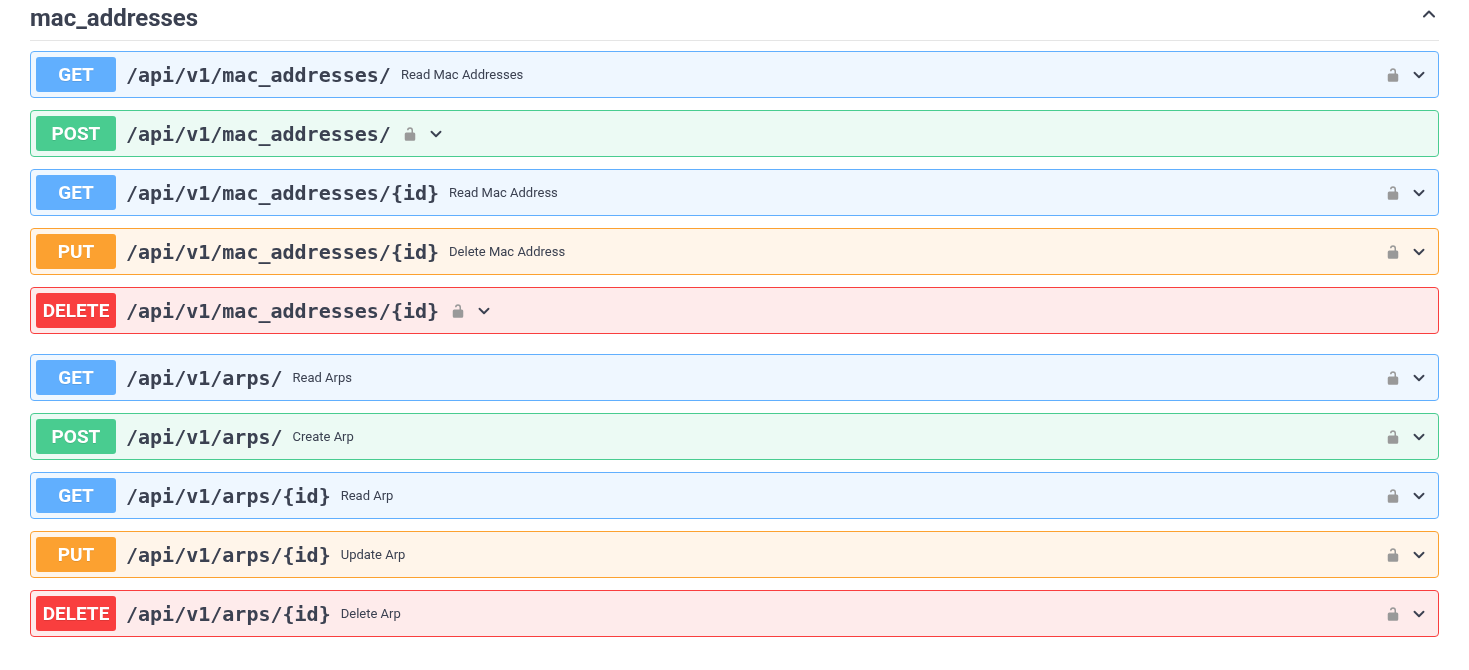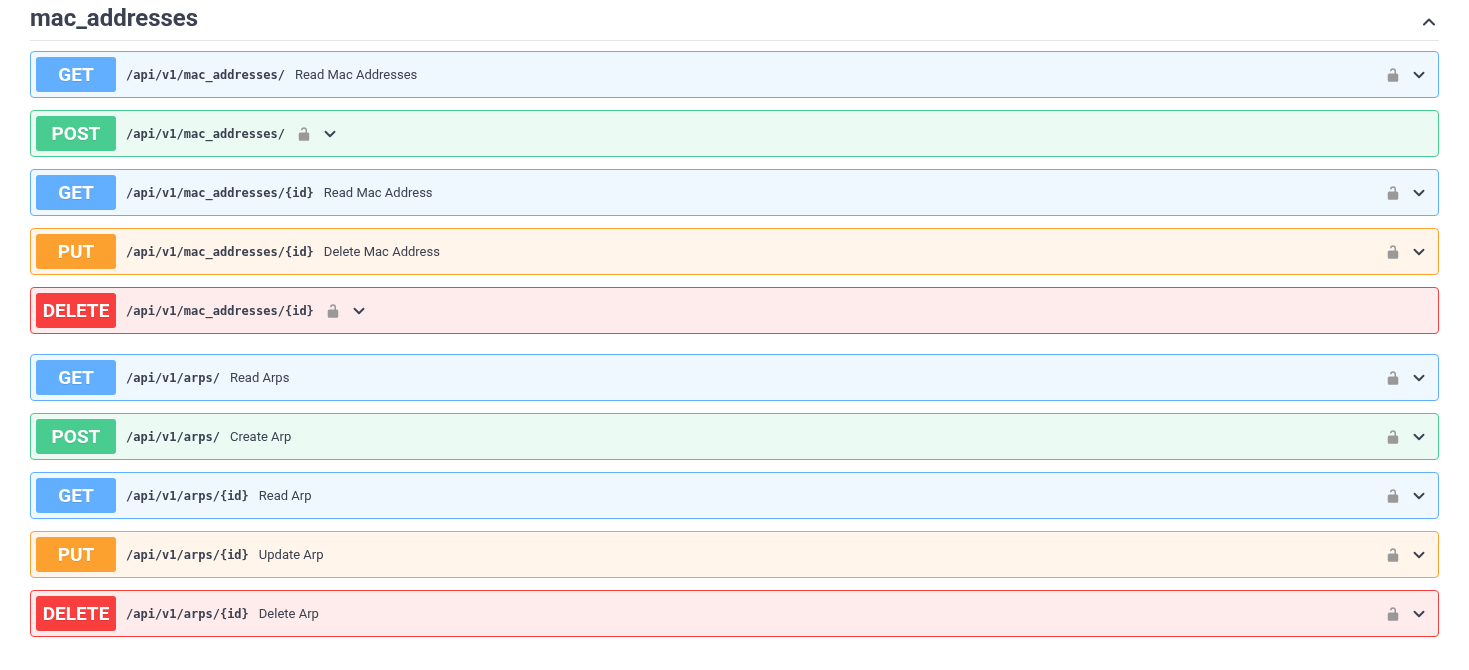--- a/index.html
+++ b/index.html
@@ -4,21 +4,21 @@
   <style>
     * { box-sizing: border-box; margin: 0; padding: 0; }
     body {
       font-family: -apple-system, BlinkMacSystemFont, "Segoe UI", Roboto, sans-serif;
       background: #fff;
       padding: 0 30px;
       width: 1469px;
     }
     .tag-header {
       display: flex;
-      align-items: flex-end;
+      align-items: flex-start;
       justify-content: space-between;
       padding: 10px 0 8px 0;
       cursor: pointer;
       border-bottom: 1px solid rgba(0,0,0,0.1);
       margin-bottom: 10px;
     }
     .tag-name {
       font-size: 24px;
       font-weight: 700;
       color: #3b4151;
@@ -49,21 +49,21 @@
       color: #fff;
       text-shadow: 0 1px 0 rgba(0,0,0,0.1);
     }
     .op.get    .method { background: #61affe; }
     .op.post   .method { background: #49cc90; }
     .op.put    .method { background: #fca130; }
     .op.delete .method { background: #f93e3e; }
 
     .path {
       font-family: ui-monospace, Menlo, Monaco, Consolas, monospace;
-      font-size: 12px;
+      font-size: 20px;
       font-weight: 600;
       color: #3b4151;
       padding: 0 10px;
       word-break: break-all;
     }
     .summary {
       font-size: 13px;
       color: #3b4151;
       flex: 1;
     }

